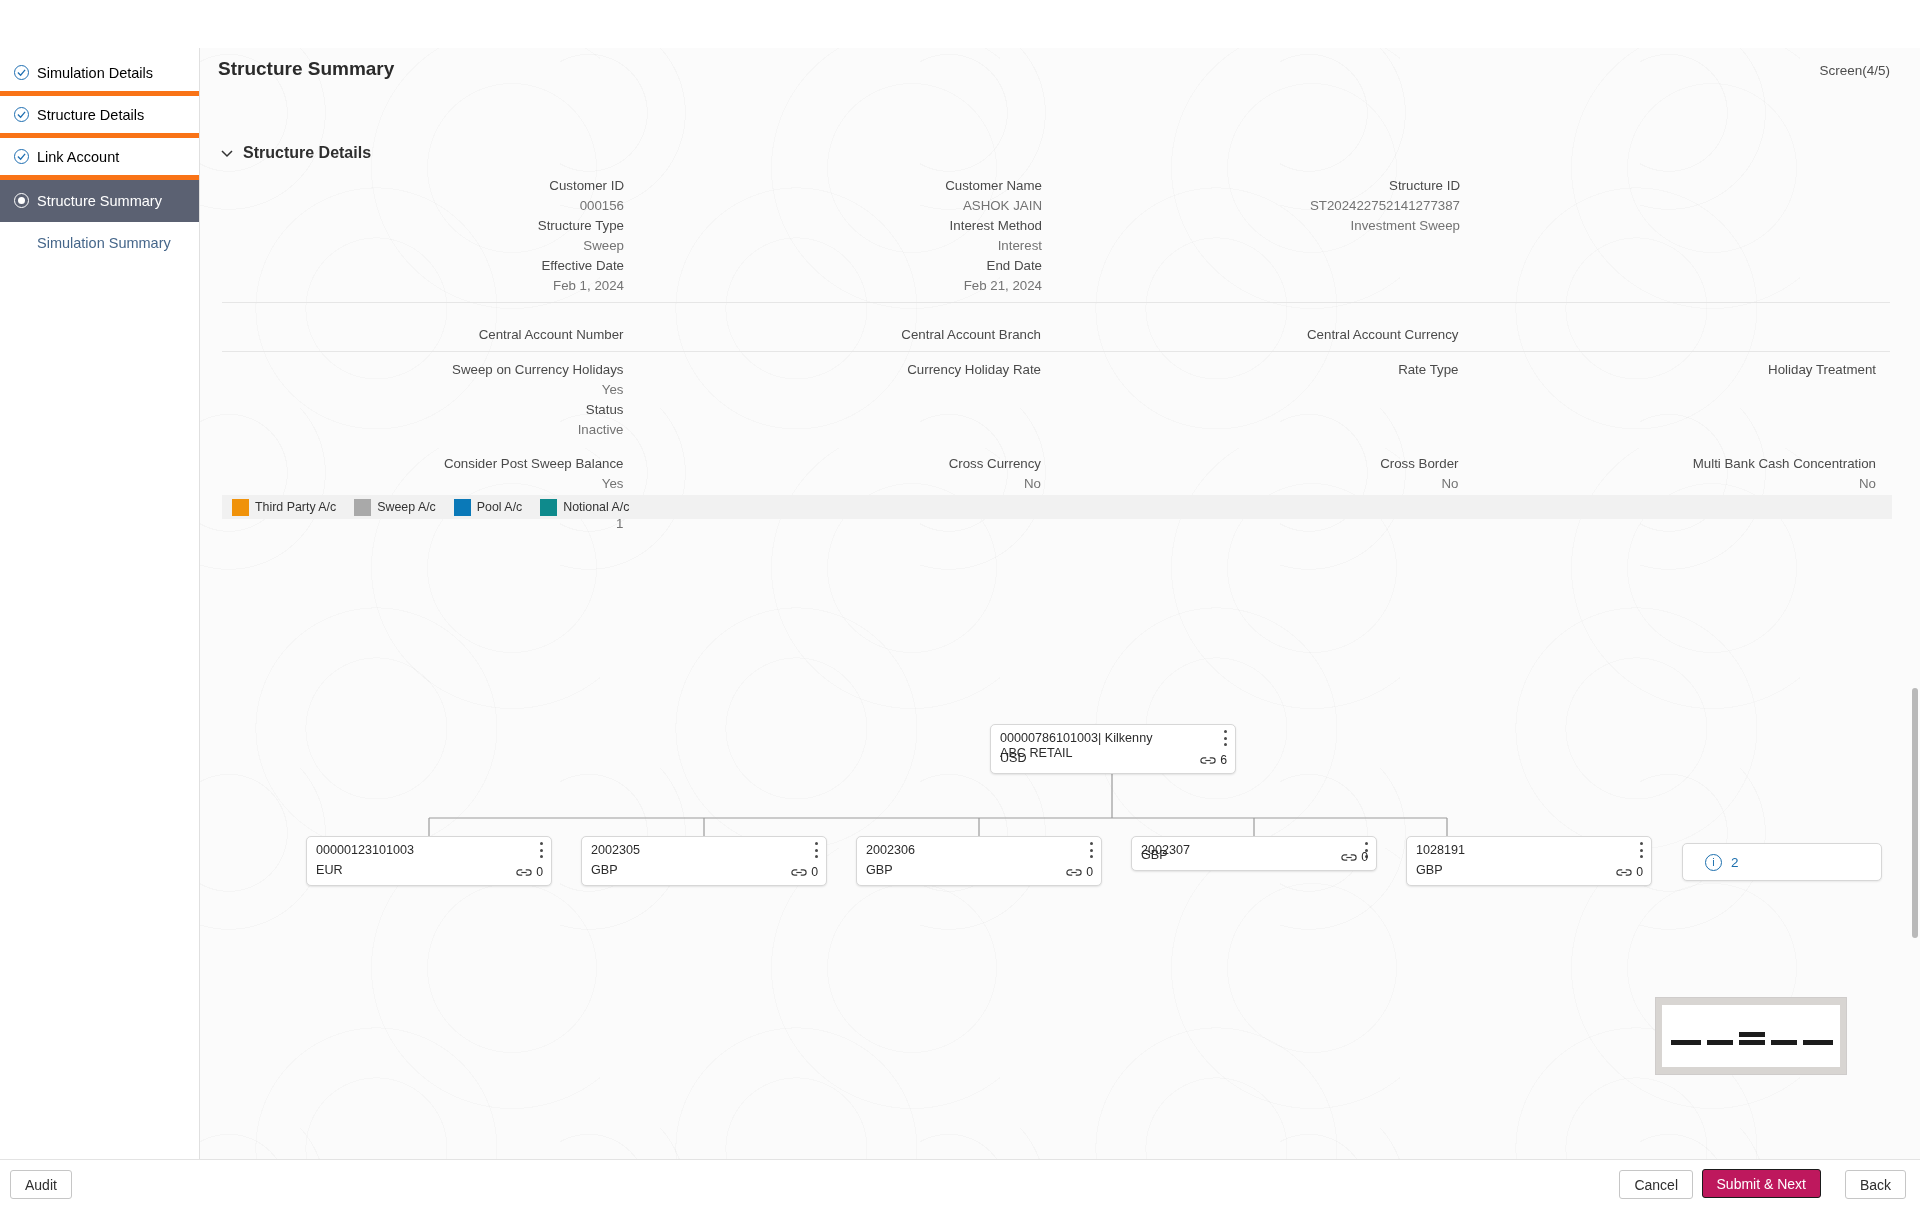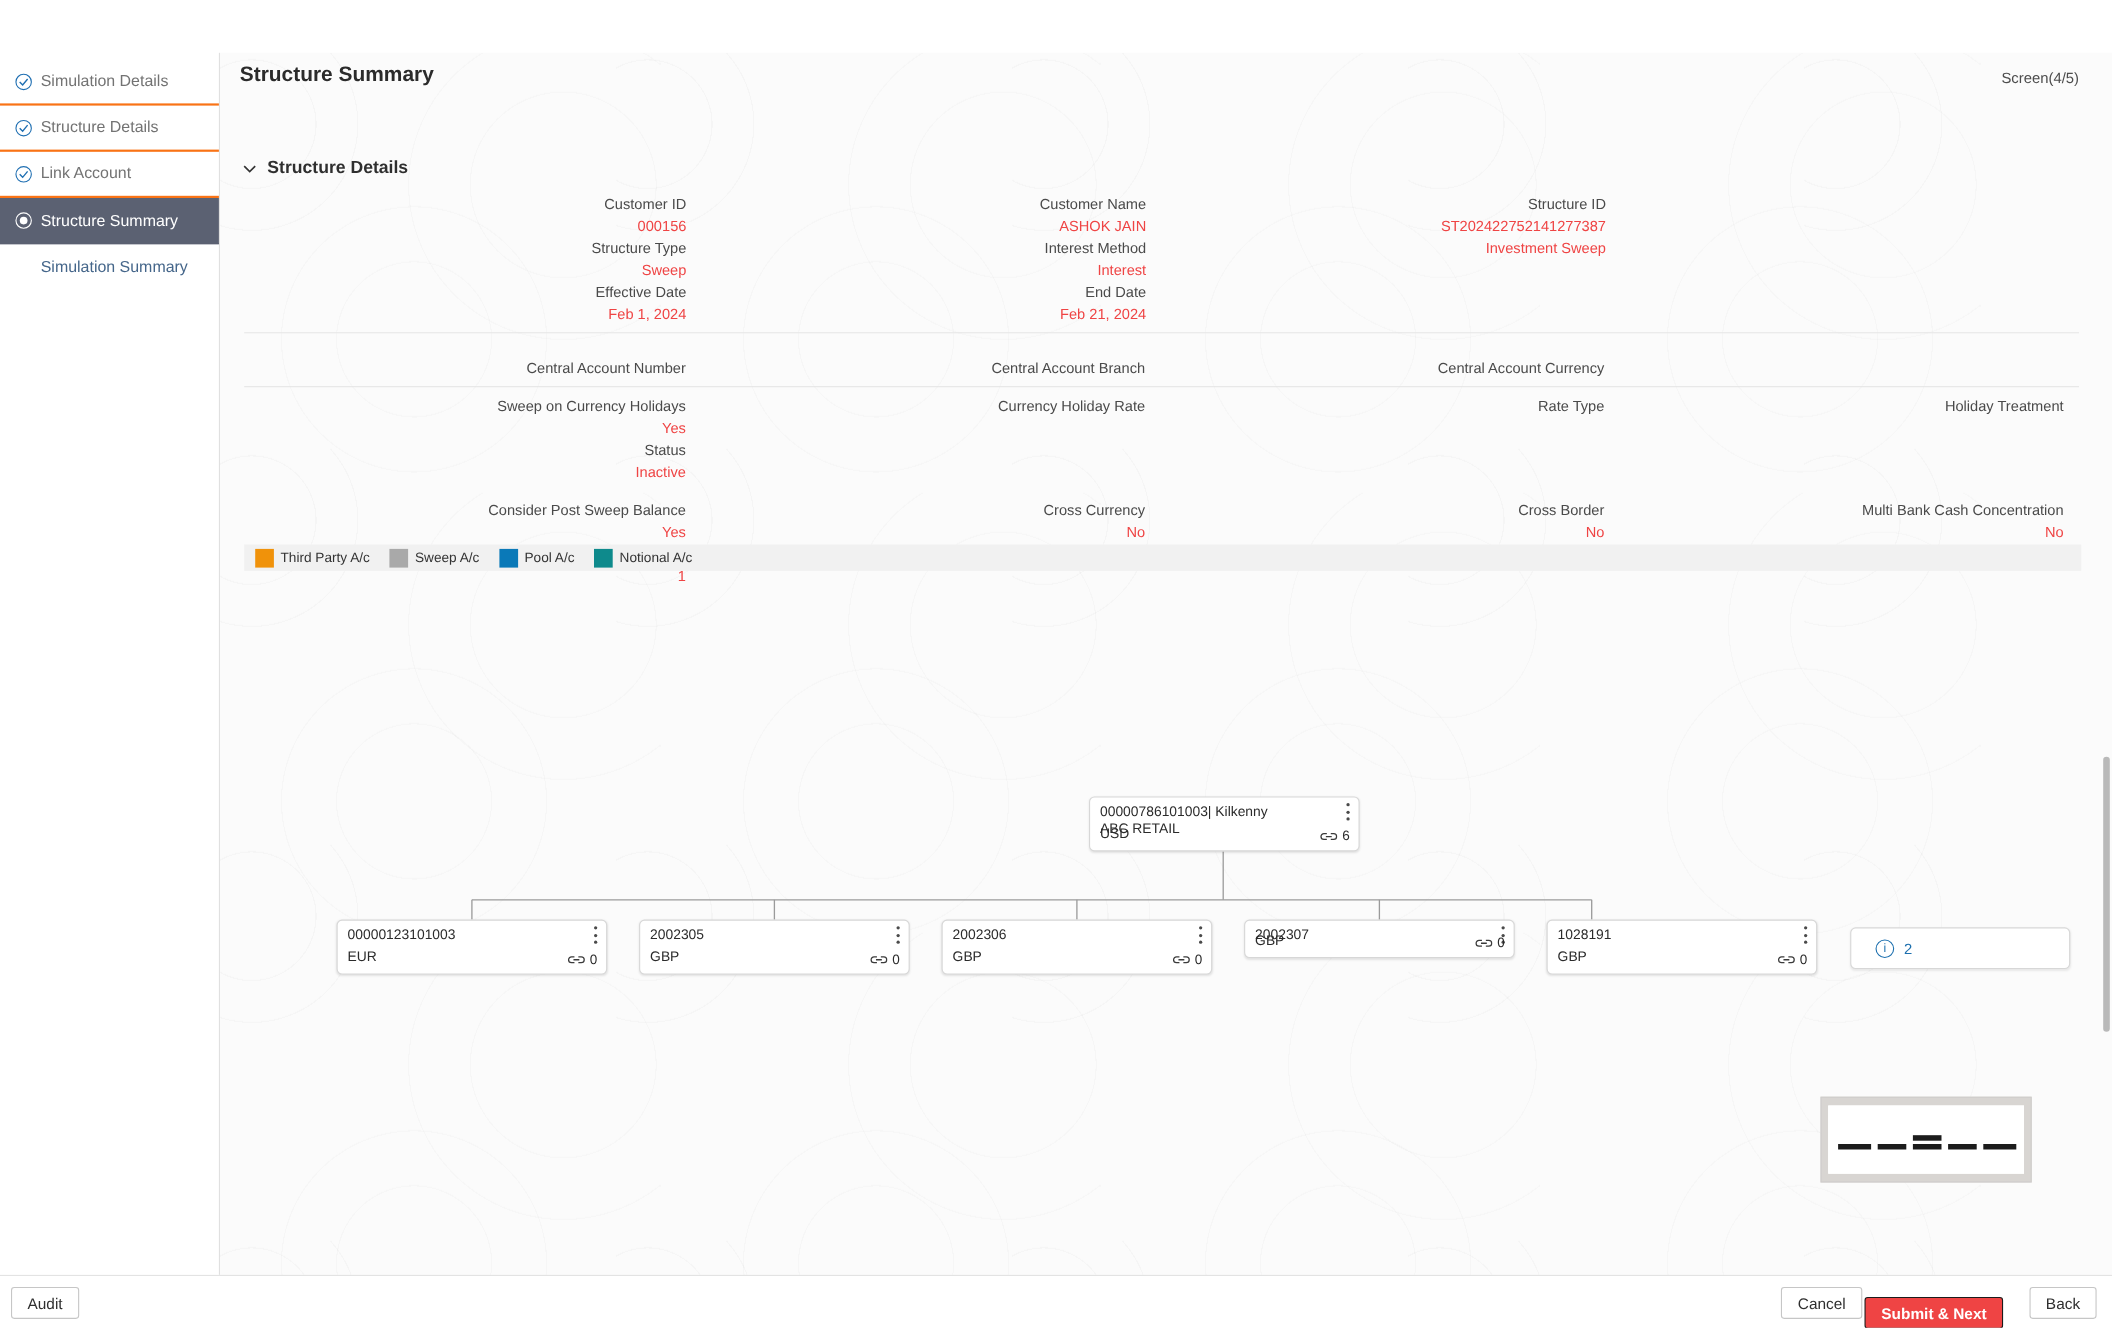--- a/index.html
+++ b/index.html
@@ -47,23 +47,23 @@
     background: #ffffff;
     border-right: 1px solid #e0e0e0;
   }
   .rail-inner { position: relative; padding-top: 6px; }
   .step {
     position: relative;
     height: 42px;
     display: flex; align-items: center;
     padding-left: 14px;
     font-size: 14.5px;
-    color: #737373;
+    color: #000000;
     cursor: pointer;
-    border-bottom: 2px solid #f97316;
+    border-bottom: 5px solid #f97316;
   }
   .step .dot {
     width: 15px; height: 15px; border-radius: 50%;
     border: 1px solid #1f6fb2;
     display: inline-flex; align-items: center; justify-content: center;
     margin-right: 8px;
     flex: 0 0 auto;
     background: #fff;
   }
   .step .dot svg { display: block; }
@@ -126,21 +126,21 @@
     width: 1670px;
     text-align: right;
   }
   .drow { position: relative; display: flex; }
   .dcell { width: 418px; padding-right: 16px; }
   .dlabel {
     font-size: 13.3px; color: #4a4a4a; line-height: 20px;
     white-space: nowrap;
   }
   .dvalue {
-    font-size: 13.3px; color: #ef4444; line-height: 20px;
+    font-size: 13.3px; color: #737373; line-height: 20px;
     white-space: nowrap;
   }
   .gap-row { height: 14px; }
   .hr {
     height: 1px; background: #e6e6e6; margin: 6px 0 8px 0; width: 1668px;
   }
 
   
   .legend {
     position: absolute; left: 22px; top: 447px;
@@ -244,21 +244,21 @@
     background: #ffffff;
     color: #2f2f2f;
     font-size: 14px;
     border-radius: 3px;
     height: 29px;
     padding: 0 14px;
     cursor: pointer;
     font-family: "Liberation Sans", sans-serif;
   }
   .btn.primary {
-    background: #ef4444; color: #ffffff; border-color: #1b1b1b; font-weight: bold; margin-top: 10px;
+    background: #be185d; color: #ffffff; border-color: #1b1b1b; font-weight: normal;
   }
   .btn-audit { position: absolute; left: 10px; top: 10px; }
   .btn-cancel { position: absolute; right: 227px; top: 10px; }
   .btn-submit { position: absolute; right: 99px; top: 9px; }
   .btn-back { position: absolute; right: 14px; top: 10px; }
 </style>
 </head>
 <body>
 
 <div class="app">

